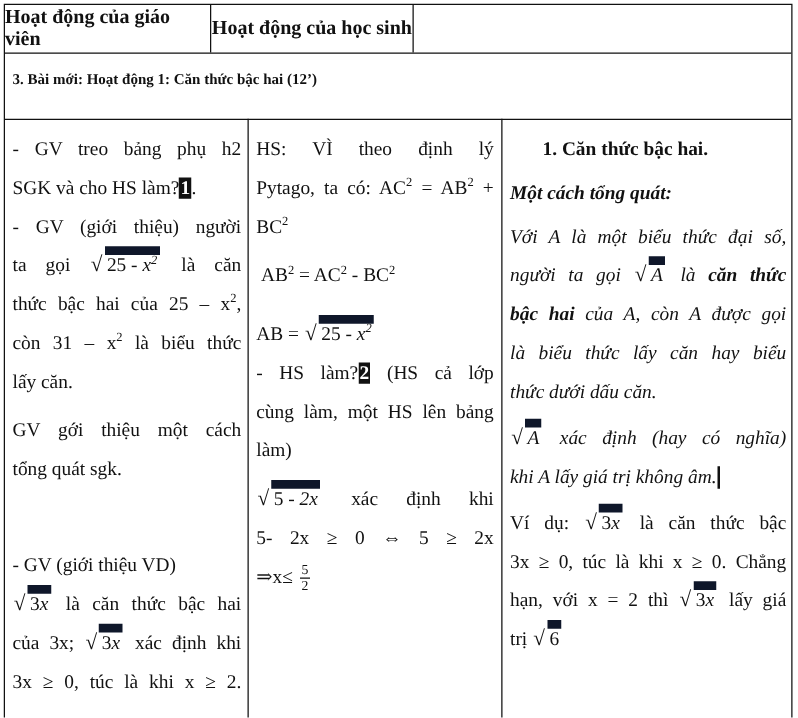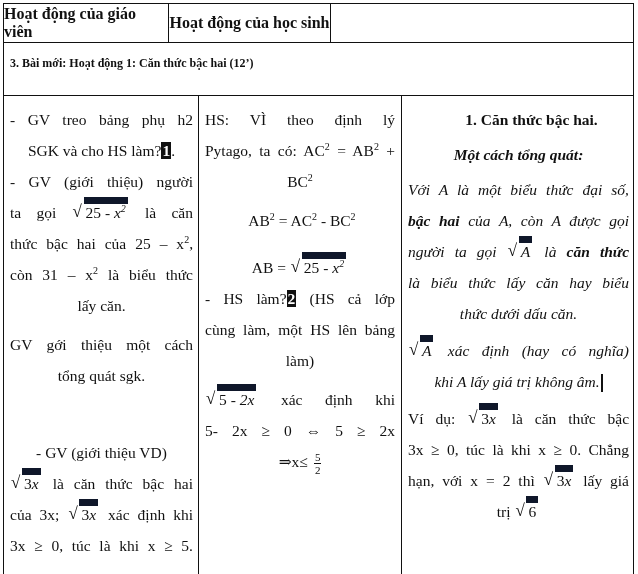--- a/index.html
+++ b/index.html
@@ -6,21 +6,21 @@
   body { width:638px; height:574px; overflow:hidden; position:relative;
          font-family:"Liberation Serif","DejaVu Serif",serif; color:#111; font-size:15px; }
   .tbl { position:absolute; left:3px; top:3px; width:631px; height:575px; border:1.5px solid #111; box-sizing:border-box; }
   .hline { position:absolute; left:0; right:0; height:0; border-top:1.5px solid #111; }
   .vline { position:absolute; width:0; border-left:1.5px solid #111; }
   .hdr { position:absolute; top:0; height:38px; display:flex; align-items:center; justify-content:center;
          font-weight:bold; font-size:16px; }
   .sec { position:absolute; left:6px; top:52px; font-weight:bold; font-size:12px; }
   .cell { position:absolute; line-height:31px; font-size:15.5px; }
   .j { text-align:justify; text-align-last:justify; }
-  .nj { text-align:center; }
+  .nj { text-align:left; }
   .gap { height:8px; }
   .sqrt { display:inline-block; position:relative; padding-left:10px; margin:0 2px; line-height:18px; }
   .sqrt::before { content:"\221A"; position:absolute; left:-1px; top:-1px; font-size:17px; }
   .sqrt .rad { border-top:7px solid #0f172a; padding:0 2px; font-style:italic; }
   .sqrt .rad .up { font-style:normal; }
   sup { font-size:10px; vertical-align:super; line-height:0; }
   .hl { background:#111; color:#fff; font-weight:bold; padding:0 1px; }
   .it { font-style:italic; }
   .b { font-weight:bold; }
   .cursor { display:inline-block; width:2px; height:18px; background:#111; vertical-align:middle; margin-left:1px; }
@@ -52,21 +52,21 @@
     <div class="j"><span>thức bậc hai của 25 – x</span><sup>2</sup>,</div>
     <div class="j"><span>còn 31 – x</span><sup>2</sup> <span>là biểu thức</span></div>
     <div class="nj">lấy căn.</div>
     <div class="gap"></div>
     <div class="j">GV gới thiệu một cách</div>
     <div class="nj">tổng quát sgk.</div>
     <div style="height:46px"></div>
     <div class="nj">- GV (giới thiệu VD)</div>
     <div class="j"><span class="sqrt"><span class="rad"><span class="up">3</span>x</span></span> <span>là căn thức bậc hai</span></div>
     <div class="j"><span>của 3x;</span> <span class="sqrt"><span class="rad"><span class="up">3</span>x</span></span> <span>xác định khi</span></div>
-    <div class="j">3x ≥ 0, túc là khi x ≥ 5.</div>
+    <div class="j">3x ≥ 0, túc là khi x ≥ 2.</div>
   </div>
 
   <div class="cell" style="left:201px; top:100px; width:190px;">
     <div class="j">HS: VÌ theo định lý</div>
     <div class="j"><span>Pytago, ta có: AC</span><sup>2</sup><span> = AB</span><sup>2</sup><span> +</span></div>
     <div class="nj"><span>BC</span><sup>2</sup></div>
     <div class="gap"></div>
     <div class="nj">&nbsp;<span>AB</span><sup>2</sup><span> = AC</span><sup>2</sup><span> - BC</span><sup>2</sup></div>
     <div class="gap"></div>
     <div class="gap"></div>
@@ -82,22 +82,22 @@
           <span>2</span>
         </span></div>
   </div>
 
   <div class="cell" style="left:404px; top:100px; width:221px;">
     <div class="nj b" style="padding-left:26px">1.  Căn thức bậc hai.</div>
     <div class="gap" style="height:4px"></div>
     <div class="nj b it">Một cách tổng quát:</div>
     <div class="gap" style="height:4px"></div>
     <div class="j it">Với A là một biểu thức đại số,</div>
+    <div class="j it"><span>người ta gọi</span> <span class="sqrt"><span class="rad">A</span></span> <span>là</span> <span class="b">căn thức</span></div>
     <div class="j it"><span class="b">bậc hai</span><span> của A, còn A được gọi</span></div>
-    <div class="j it"><span>người ta gọi</span> <span class="sqrt"><span class="rad">A</span></span> <span>là</span> <span class="b">căn thức</span></div>
     <div class="j it">là biểu thức lấy căn hay biểu</div>
     <div class="nj it">thức dưới dấu căn.</div>
     <div class="gap" style="height:6px"></div>
     <div class="j it"><span class="sqrt"><span class="rad">A</span></span> <span>xác định (hay có nghĩa)</span></div>
     <div class="nj it"><span>khi A lấy giá trị không âm.</span><span class="cursor"></span></div>
     <div class="gap" style="height:6px"></div>
     <div class="j"><span>Ví dụ:</span> <span class="sqrt"><span class="rad"><span class="up">3</span>x</span></span> <span>là căn thức bậc</span></div>
     <div class="j">3x ≥ 0, túc là khi x ≥ 0. Chẳng</div>
     <div class="j"><span>hạn, với x = 2 thì</span> <span class="sqrt"><span class="rad"><span class="up">3</span>x</span></span> <span>lấy giá</span></div>
     <div class="nj"><span>trị</span> <span class="sqrt"><span class="rad"><span class="up">6</span></span></span></div>

